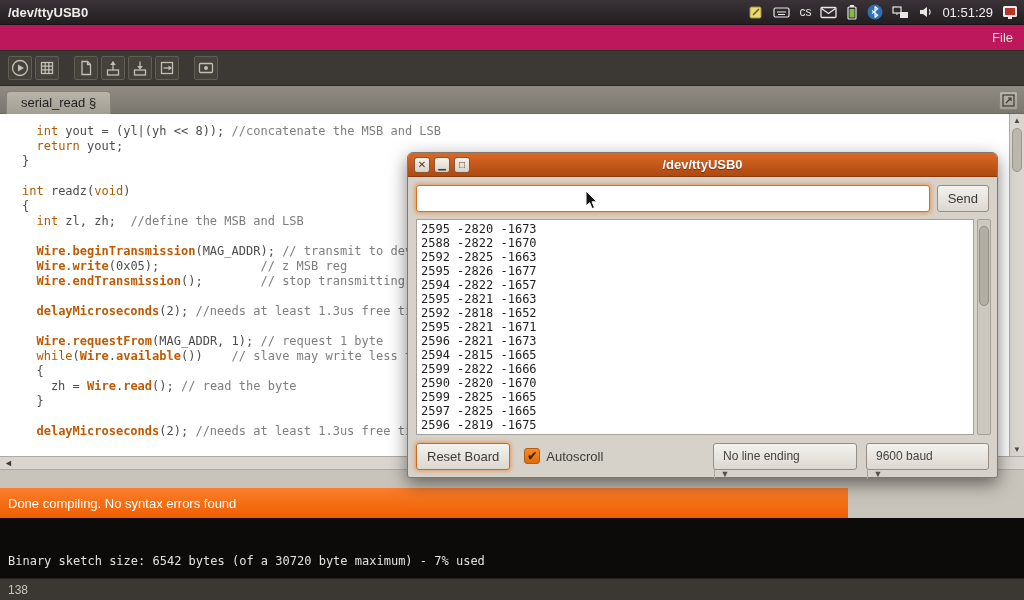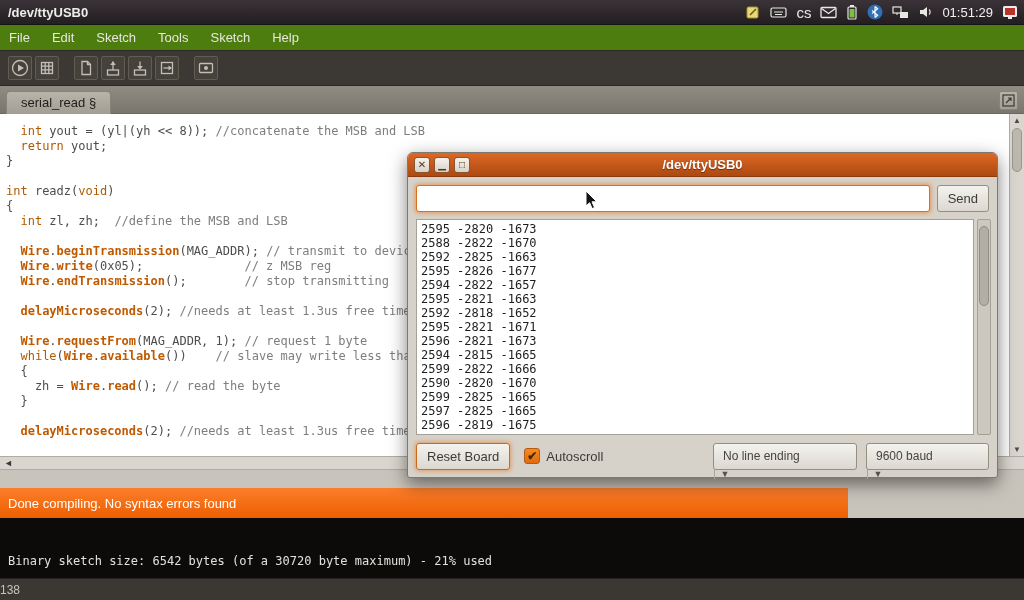--- a/index.html
+++ b/index.html
@@ -8,25 +8,25 @@
   .screen { position:relative; width:1024px; height:600px; overflow:hidden; background:#c9c4bb; }
 
   
   .top-panel { position:absolute; left:0; top:0; width:1024px; height:25px;
     background:linear-gradient(#3a3236,#231e22); border-bottom:1px solid #161215;
     display:flex; align-items:center; color:#efedea; }
   .panel-title { font-weight:bold; font-size:13px; margin-left:8px; }
   .tray { margin-left:auto; display:flex; align-items:center; gap:9px; padding-right:6px; }
   .tray svg { display:block; }
   .tray-txt { font-size:13px; color:#f2f0ed; }
-  .kbd-txt { font-size:15px; color:#e8e6e2; }
+  .kbd-txt { font-size:12px; color:#e8e6e2; }
 
   
   .menu-bar { position:absolute; left:0; top:25px; width:1024px; height:26px;
-    background:#4d7c0f; border-bottom:1px solid #2c2a25; display:flex; align-items:flex-start; }
+    background:#be185d; border-bottom:1px solid #2c2a25; display:flex; align-items:flex-end;flex-direction:column; }
   .menu-item { color:#e9e6e0; font-size:13px; padding:0 11px; height:26px; line-height:26px; }
   .menu-item:first-child { padding-left:9px; }
 
   
   .toolbar { position:absolute; left:0; top:51px; width:1024px; height:35px;
     background:#3c3934; border-bottom:1px solid #2c2a25; display:flex; align-items:center; padding-left:8px; }
   .tb-btn { width:24px; height:24px; border:1px solid #625d53; border-radius:2px;
     background:#45413b; margin-right:3px; display:flex; align-items:center; justify-content:center; }
   .tb-gap { width:12px; }
   .tb-btn svg { stroke:#c3bfb6; fill:none; stroke-width:1.3; }
@@ -39,21 +39,21 @@
     background:linear-gradient(#b9b4aa,#a39e94); border:1px solid #87827a; border-bottom:none;
     border-radius:4px 4px 0 0; font-size:13px; color:#22211f; line-height:22px; }
   .tab-menu-btn { position:absolute; right:6px; top:5px; width:19px; height:19px;
     background:linear-gradient(#b9b4aa,#a39e94); border:1px solid #87827a; border-radius:2px;
     display:flex; align-items:center; justify-content:center; }
   .tab-menu-btn svg { stroke:#3c3a36; fill:none; stroke-width:1.2; }
 
   
   .editor { position:absolute; left:0; top:114px; width:1024px; height:342px; background:#ffffff; overflow:hidden; }
   .code { padding:10px 0 0 6px; font-family:"DejaVu Sans Mono", monospace; font-size:12px; }
-  .code-line { white-space:pre; height:15px; line-height:15px; }
+  .code-line { white-space:pre; height:15px; line-height:15px;margin-left:16px; }
   .tok-pl { color:#4d4d4d; }
   .tok-kw { color:#b05a00; }
   .tok-fn { color:#c05a00; font-weight:bold; }
   .tok-cm { color:#7e7e7e; }
   .editor-vscroll { position:absolute; right:0; top:0; width:15px; height:342px;
     background:#dad6cf; border-left:1px solid #b0aba1; }
   .editor-vscroll .arrow { position:absolute; left:0; width:14px; height:13px; font-size:8px;
     color:#4c4a45; text-align:center; line-height:13px; }
   .editor-vscroll .thumb { position:absolute; left:2px; top:14px; width:10px; height:44px;
     background:#bdb8ae; border:1px solid #9b968c; border-radius:5px; }
@@ -67,21 +67,21 @@
 
   
   .status-bar { position:absolute; left:0; top:488px; width:848px; height:30px;
     background:linear-gradient(#fb7e2c,#ee5f00); display:flex; align-items:center; }
   .status-bar span { color:#ffffff; font-size:13px; margin-left:8px; }
   .console { position:absolute; left:0; top:518px; width:1024px; height:60px; background:#0c0b09; }
   .console-line { color:#e3e1dc; font-family:"DejaVu Sans Mono", monospace; font-size:12px;
     padding:36px 0 0 8px; }
   .footer { position:absolute; left:0; top:578px; width:1024px; height:22px; background:#3b3732;
     border-top:1px solid #262320; display:flex; align-items:center; }
-  .footer-line { color:#c7c3bb; font-size:12px; }
+  .footer-line { color:#c7c3bb; font-size:12px; margin-left:8px; }
   .footer-board { margin-left:auto; margin-right:8px; color:#8f8b83; font-size:11.5px; }
 
   
   .serial-window { position:absolute; left:407px; top:152px; width:591px; height:326px;
     background:#d6d2ca; border:1px solid #7e7970; border-radius:6px 6px 3px 3px;
     box-shadow:0 6px 18px rgba(0,0,0,0.5); }
   .sw-titlebar { position:absolute; left:0; top:0; width:100%; height:24px;
     background:linear-gradient(#dd6826,#ad4911); border-radius:5px 5px 0 0;
     border-bottom:1px solid #8c3a0c; }
   .sw-title { position:absolute; left:0; right:0; top:0; height:24px; text-align:center;
@@ -291,21 +291,21 @@
   <div class="h-scroll">
     <span class="arrow-left">◄</span>
   </div>
   <div class="gap-strip"></div>
 
   <div class="status-bar">
     <span>Done compiling. No syntax errors found</span>
   </div>
 
   <div class="console">
-    <div class="console-line">Binary sketch size: 6542 bytes (of a 30720 byte maximum) - 21% used</div>
+    <div class="console-line">Binary sketch size: 6542 bytes (of a 30720 byte maximum) - 7% used</div>
   </div>
 
   <div class="footer">
     <span class="footer-line">138</span>
   </div>
 
   <div class="serial-window">
     <div class="sw-titlebar">
       <div class="sw-btns">
         <div class="sw-btn">✕</div>

